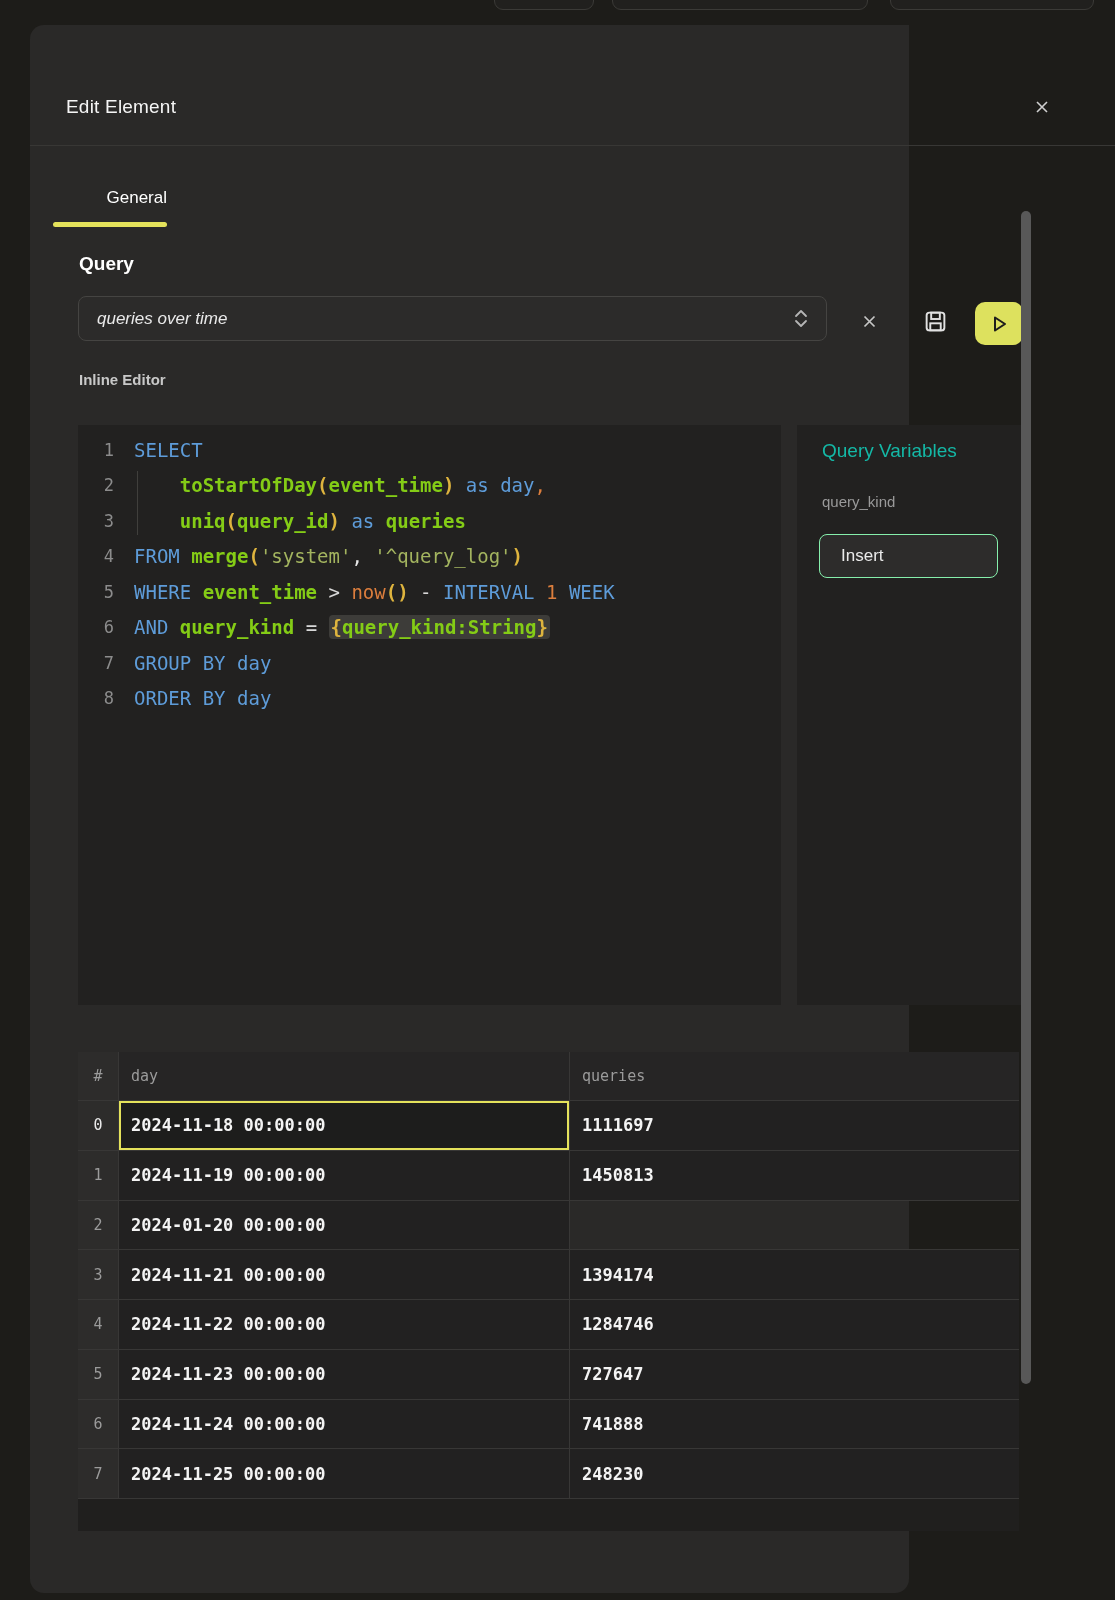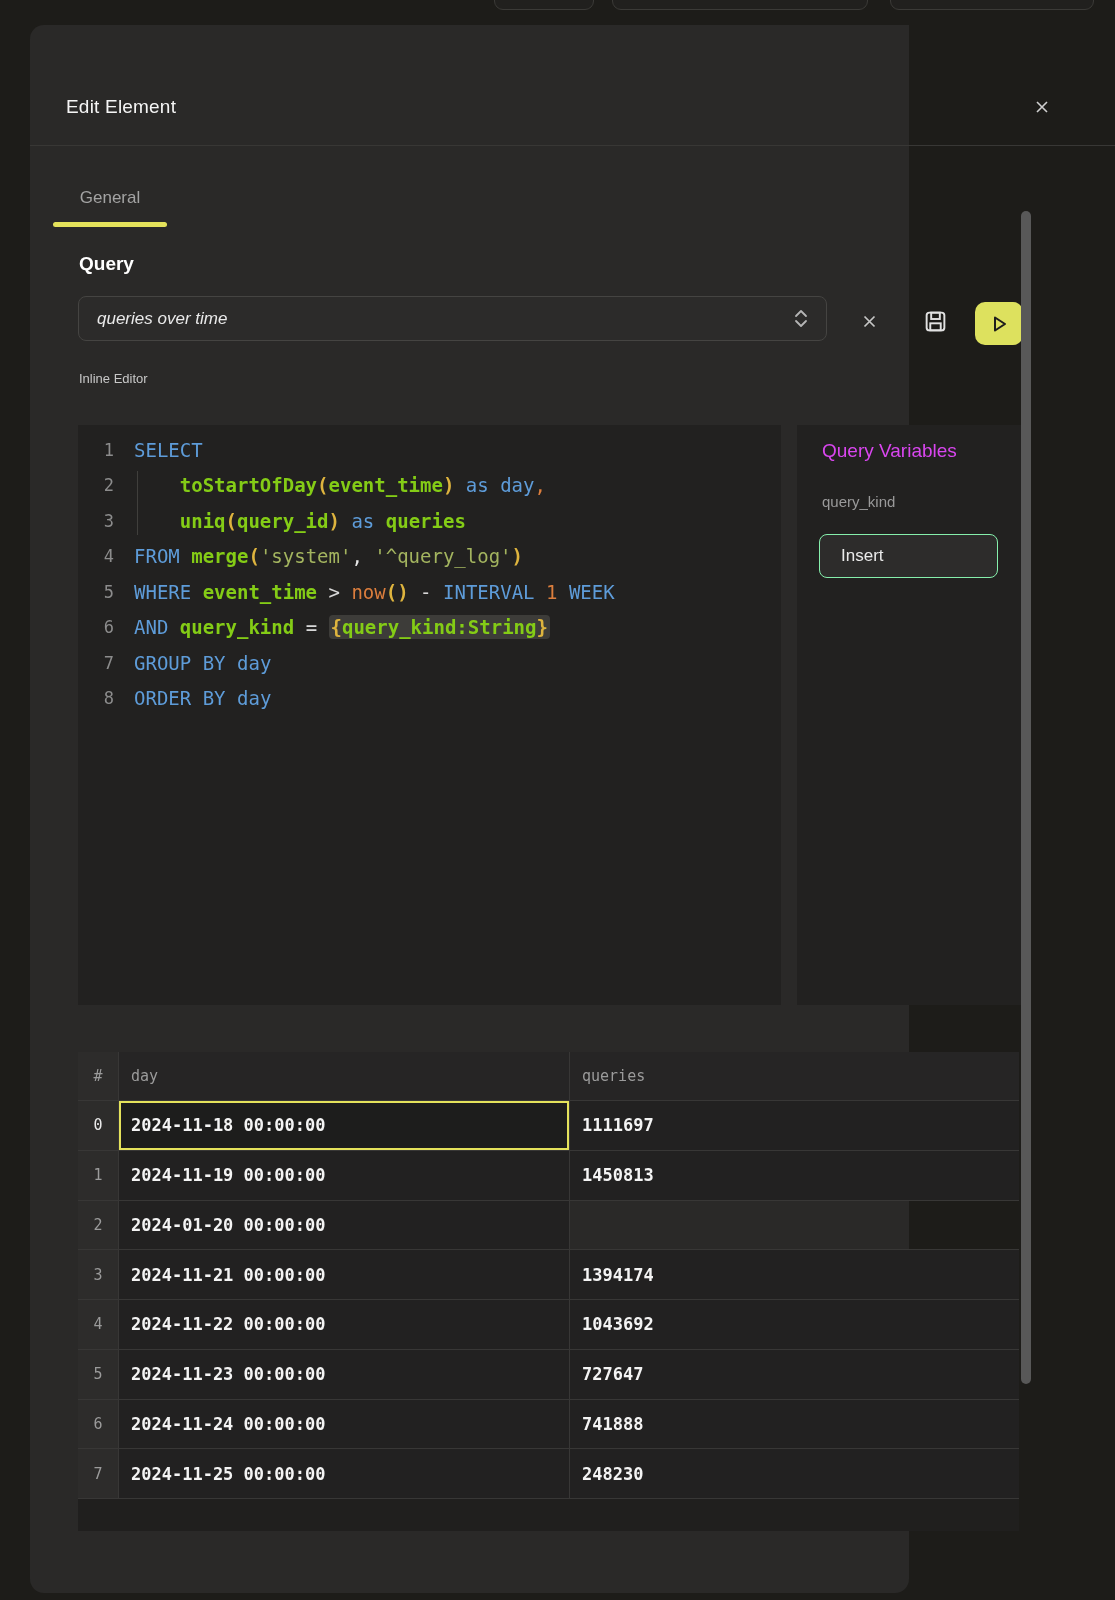--- a/index.html
+++ b/index.html
@@ -21,57 +21,57 @@
 
   
   .modal{position:absolute;left:30px;top:25px;width:879px;height:1568px;
     background:var(--modal);border-radius:14px 0 14px 14px;}
   .modal-title{position:absolute;left:36px;top:71px;font-size:19px;font-weight:500;color:#f5f5f5;letter-spacing:.2px;}
   .close-btn{position:absolute;left:996px;top:66px;width:32px;height:32px;display:flex;align-items:center;justify-content:center;cursor:pointer;background:none;border:none;}
   .header-divider{position:absolute;left:0;top:120px;width:1085px;height:1px;background:#383735;}
 
   
   .tab{position:absolute;left:23px;top:152px;width:114px;height:50px;text-align:center;cursor:pointer;}
-  .tab-label{font-size:17px;color:#a3a3a3;line-height:42px;}
+  .tab-label{font-size:17px;color:#ffffff;line-height:42px;text-align:right;}
   .tab-underline{position:absolute;left:0;bottom:0;width:114px;height:5px;border-radius:3px;background:var(--accent);}
 
   .section-heading{position:absolute;left:49px;top:228px;font-size:19px;font-weight:700;color:#fff;}
 
   
   .select{position:absolute;left:48px;top:271px;width:749px;height:45px;background:#2c2b2a;
     border:1px solid #454442;border-radius:8px;display:flex;align-items:center;cursor:pointer;font-style:italic;}
   .select-value{padding-left:18px;font-size:17px;color:#eaeaea;flex:1;}
   .select-chevrons{margin-right:18px;display:flex;flex-direction:column;align-items:center;gap:1px;}
   .icon-btn{position:absolute;background:none;border:none;display:flex;align-items:center;justify-content:center;cursor:pointer;}
   .clear-btn{left:823px;top:280px;width:32px;height:32px;}
   .save-btn{left:887px;top:278px;width:36px;height:36px;}
   .run-btn{position:absolute;left:945px;top:277px;width:48px;height:43px;background:#dde15e;
     border:none;border-radius:10px;display:flex;align-items:center;justify-content:center;cursor:pointer;}
 
-  .inline-editor-label{position:absolute;left:49px;top:346px;font-size:13px;font-weight:400;color:#c8c8c8;}
+  .inline-editor-label{position:absolute;left:49px;top:346px;font-size:15px;font-weight:700;color:#c8c8c8;}
 
   
   .editor{position:absolute;left:48px;top:400px;width:703px;height:580px;background:var(--panel);
     font-family:"DejaVu Sans Mono", monospace;padding-top:7px;cursor:text;}
   .code-line{display:flex;height:35.5px;align-items:center;white-space:pre;}
   .ln{width:36px;text-align:right;font-size:17px;color:#8c8c8c;flex:none;}
   .code{padding-left:20px;font-size:19px;letter-spacing:0;}
   .tk-kw{color:#5e9cd9;}
   .tk-fn{color:#84cc16;font-weight:700;}
   .tk-p{color:#deb43e;font-weight:700;}
   .tk-str{color:#a3b45f;}
   .tk-or{color:#dc7e3d;}
   .tk-op{color:#d8d8d8;}
   .tk-pl{color:#e8e8e8;}
   .param{background:#3d3c39;border-radius:4px;padding:1px 2px;}
   .indent-guide{position:absolute;left:59px;top:46px;width:1px;height:64px;background:#403f3c;}
 
   
   .variables{position:absolute;left:767px;top:400px;width:225px;height:580px;background:var(--panel);}
-  .variables-title{position:absolute;left:25px;top:15px;font-size:19px;font-weight:500;color:#d946ef;}
+  .variables-title{position:absolute;left:25px;top:15px;font-size:19px;font-weight:500;color:#14b8a6;}
   .variable-name{position:absolute;left:25px;top:68px;font-size:15px;font-weight:500;color:#9a9a9a;}
   .insert-btn{position:absolute;left:22px;top:109px;width:179px;height:44px;background:#2d2c2b;
     border:1px solid #86efac;border-radius:8px;color:#eaeaea;font-size:17px;text-align:left;
     padding-left:21px;font-family:"Liberation Sans",sans-serif;cursor:pointer;}
 
   
   .scrollbar-thumb{position:absolute;left:1021px;top:211px;width:10px;height:1173px;background:#585858;border-radius:5px;cursor:grab;}
 
   
   .table{position:absolute;left:48px;top:1027px;width:941px;font-family:"DejaVu Sans Mono", monospace;}
@@ -201,21 +201,21 @@
             <div class="c-day">2024-01-20 00:00:00</div>
           </div>
           <div class="t-row">
             <div class="c-idx">3</div>
             <div class="c-day">2024-11-21 00:00:00</div>
             <div class="c-q">1394174</div>
           </div>
           <div class="t-row">
             <div class="c-idx">4</div>
             <div class="c-day">2024-11-22 00:00:00</div>
-            <div class="c-q">1043692</div>
+            <div class="c-q">1284746</div>
           </div>
           <div class="t-row">
             <div class="c-idx">5</div>
             <div class="c-day">2024-11-23 00:00:00</div>
             <div class="c-q">727647</div>
           </div>
           <div class="t-row">
             <div class="c-idx">6</div>
             <div class="c-day">2024-11-24 00:00:00</div>
             <div class="c-q">741888</div>

